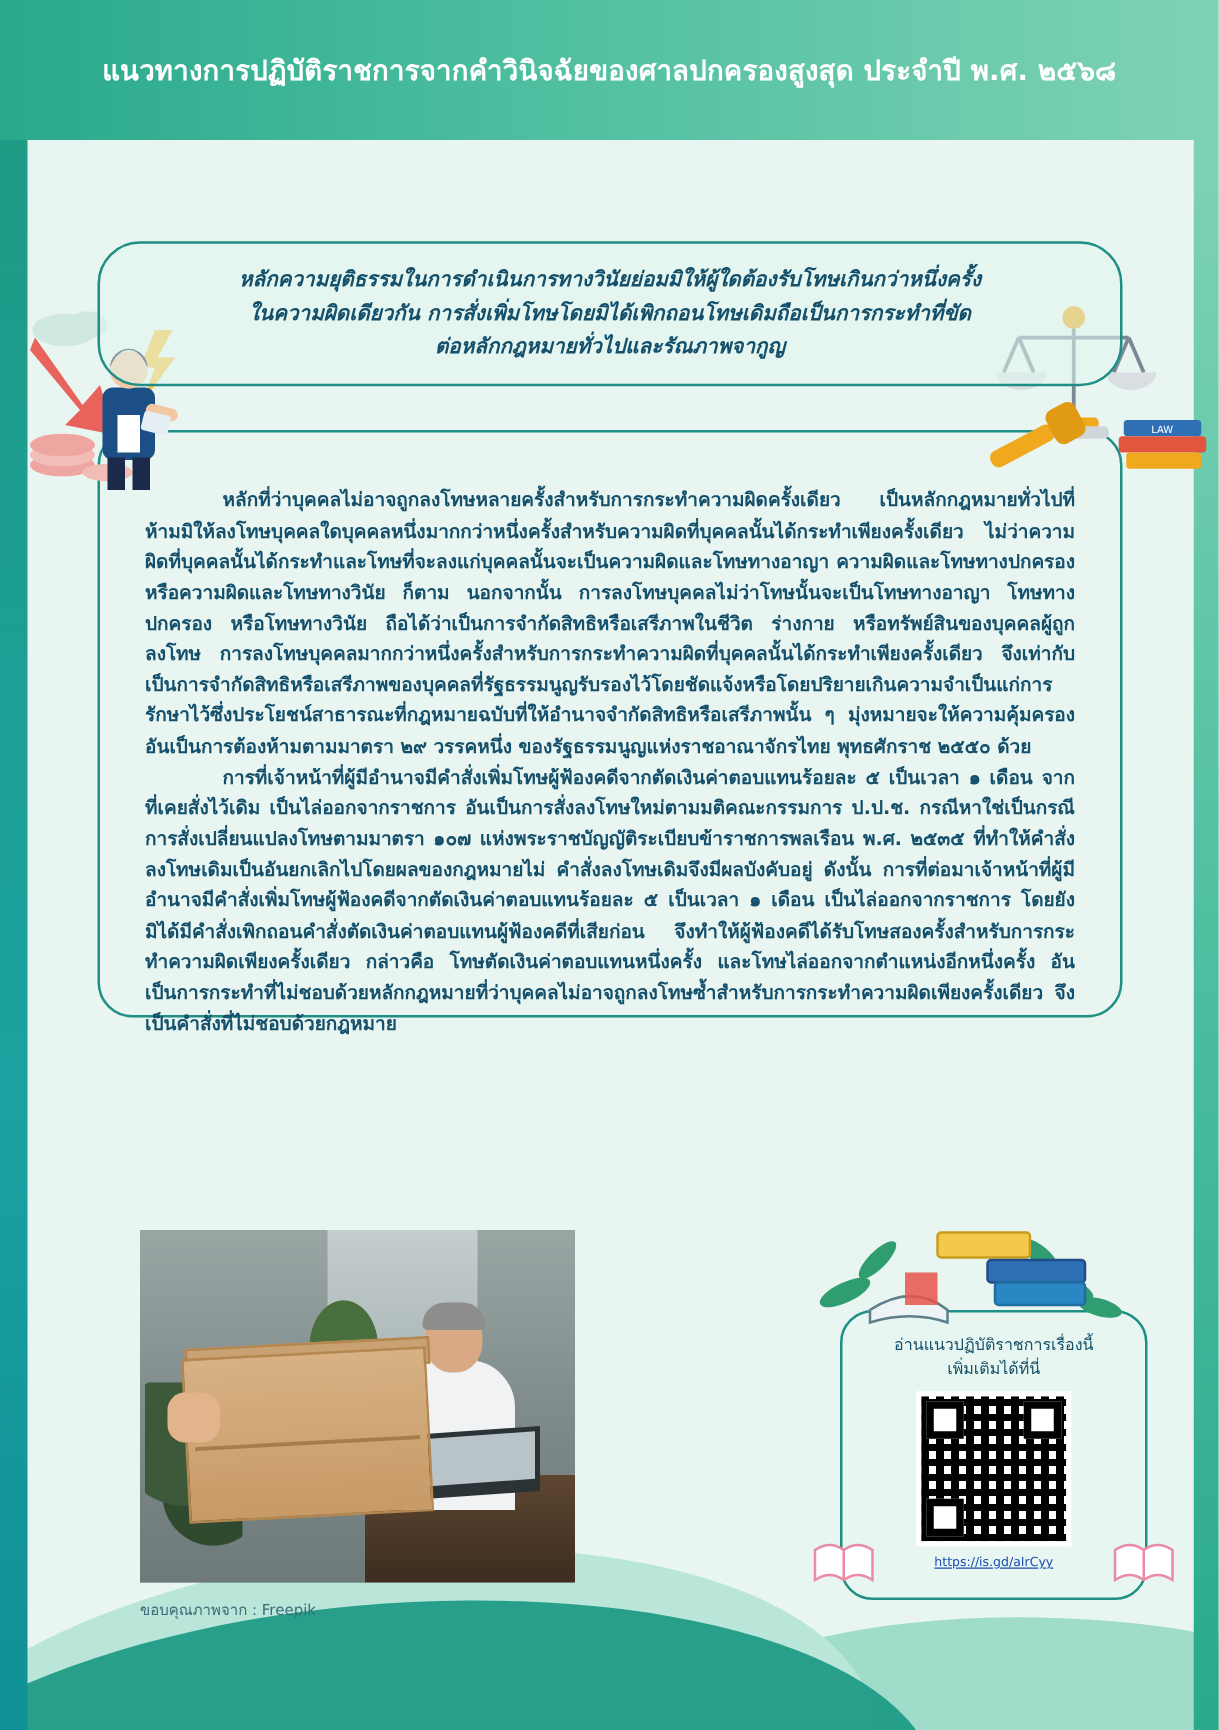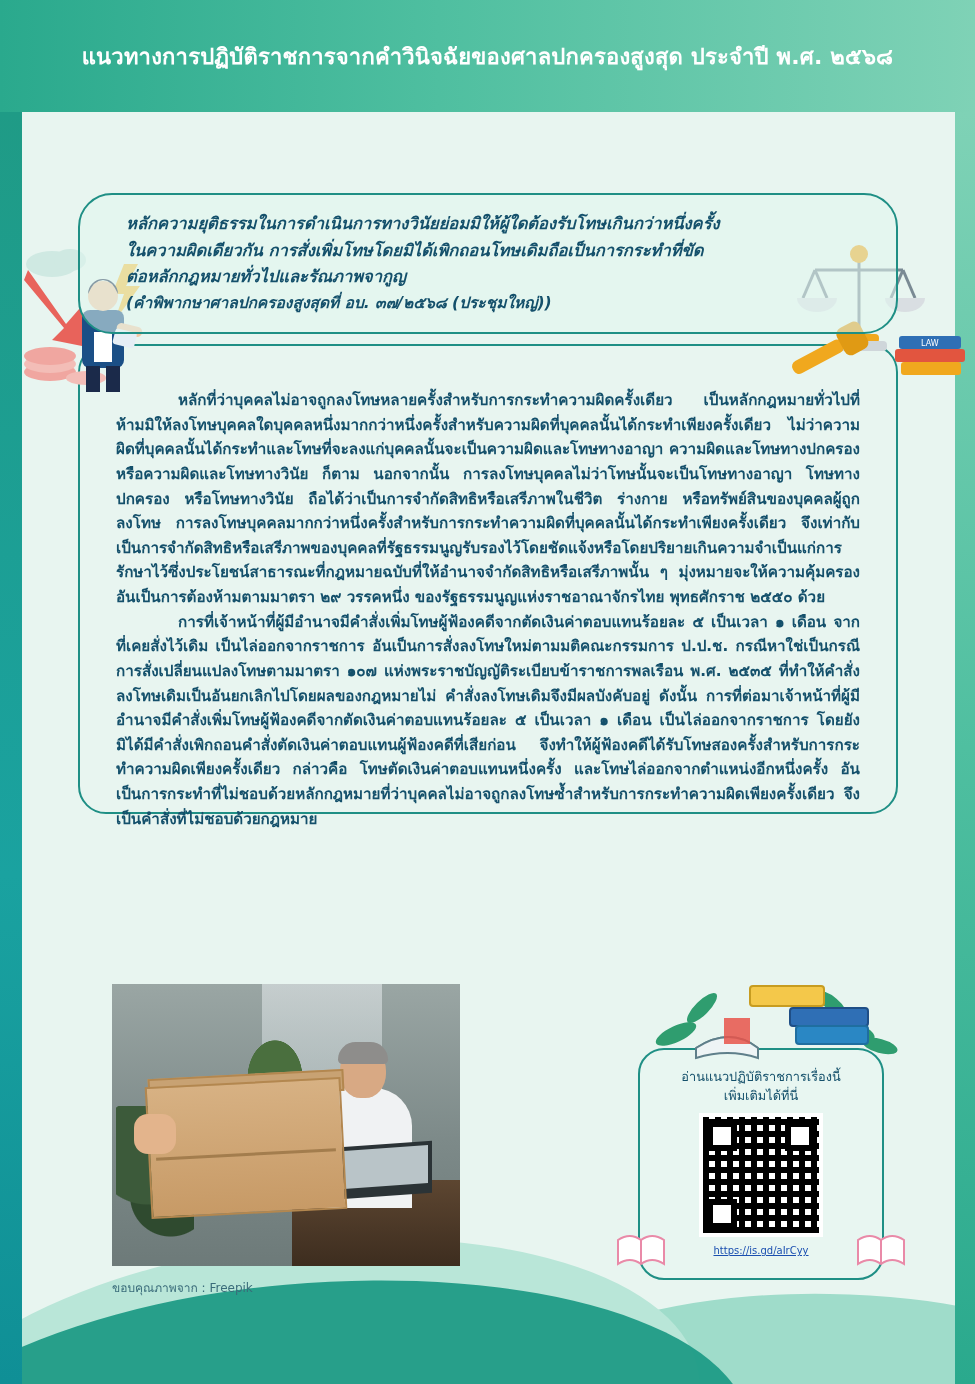--- a/index.html
+++ b/index.html
@@ -91,20 +91,21 @@
 
   
   #quote-card {
     position: absolute;
     left: 78px; top: 193px;
     width: 820px;
     border: 2px solid #1f8f85;
     border-radius: 34px;
     background: rgba(224,245,238,0.55);
     padding: 16px 46px 16px 46px;
+    text-align: center;
     z-index: 6;
   }
   .quote-line {
     font-size: 16.5px;
     font-style: italic;
     font-weight: bold;
     color: #14506b;
     line-height: 1.62;
     white-space: nowrap;
   }
@@ -243,21 +244,21 @@
     position: absolute;
     left: 112px; top: 1278px;
     font-size: 12px;
     color: #3a6c7a;
     z-index: 7;
   }
 
   
   #qr-card {
     position: absolute;
-    left: 638px; top: 1048px;
+    left: 672px; top: 1048px;
     width: 246px; height: 232px;
     border: 2px solid #1f8f85;
     border-radius: 26px;
     background: rgba(232,247,241,0.7);
     z-index: 6;
     text-align: center;
     padding-top: 18px;
   }
   .qr-caption {
     font-size: 12.8px;
@@ -379,21 +380,20 @@
       <rect x="126" y="109" width="70" height="13" rx="3" fill="#e2553f"></rect>
       <rect x="132" y="122" width="60" height="13" rx="3" fill="#f0a81e"></rect>
       <text x="152" y="106" font-size="8" fill="#ffffff" font-family="DejaVu Sans, sans-serif">LAW</text>
     </svg>
   </div>
 
   <div id="quote-card">
     <div class="quote-line">หลักความยุติธรรมในการดำเนินการทางวินัยย่อมมิให้ผู้ใดต้องรับโทษเกินกว่าหนึ่งครั้ง</div>
     <div class="quote-line">ในความผิดเดียวกัน การสั่งเพิ่มโทษโดยมิได้เพิกถอนโทษเดิมถือเป็นการกระทำที่ขัด</div>
     <div class="quote-line">ต่อหลักกฎหมายทั่วไปและรัณภาพจากูญ</div>
-    <div class="quote-line small">(คำพิพากษาศาลปกครองสูงสุดที่ อบ. ๓๗/๒๕๖๘ (ประชุมใหญ่))</div>
   </div>
 
   <div id="body-panel">
     <div id="body-text">
       <p>หลักที่ว่าบุคคลไม่อาจถูกลงโทษหลายครั้งสำหรับการกระทำความผิดครั้งเดียว เป็นหลักกฎหมายทั่วไปที่ห้ามมิให้ลงโทษบุคคลใดบุคคลหนึ่งมากกว่าหนึ่งครั้งสำหรับความผิดที่บุคคลนั้นได้กระทำเพียงครั้งเดียว ไม่ว่าความผิดที่บุคคลนั้นได้กระทำและโทษที่จะลงแก่บุคคลนั้นจะเป็นความผิดและโทษทางอาญา ความผิดและโทษทางปกครอง หรือความผิดและโทษทางวินัย ก็ตาม นอกจากนั้น การลงโทษบุคคลไม่ว่าโทษนั้นจะเป็นโทษทางอาญา โทษทางปกครอง หรือโทษทางวินัย ถือได้ว่าเป็นการจำกัดสิทธิหรือเสรีภาพในชีวิต ร่างกาย หรือทรัพย์สินของบุคคลผู้ถูกลงโทษ การลงโทษบุคคลมากกว่าหนึ่งครั้งสำหรับการกระทำความผิดที่บุคคลนั้นได้กระทำเพียงครั้งเดียว จึงเท่ากับเป็นการจำกัดสิทธิหรือเสรีภาพของบุคคลที่รัฐธรรมนูญรับรองไว้โดยชัดแจ้งหรือโดยปริยายเกินความจำเป็นแก่การรักษาไว้ซึ่งประโยชน์สาธารณะที่กฎหมายฉบับที่ให้อำนาจจำกัดสิทธิหรือเสรีภาพนั้น ๆ มุ่งหมายจะให้ความคุ้มครอง อันเป็นการต้องห้ามตามมาตรา ๒๙ วรรคหนึ่ง ของรัฐธรรมนูญแห่งราชอาณาจักรไทย พุทธศักราช ๒๕๕๐ ด้วย</p>
       <p>การที่เจ้าหน้าที่ผู้มีอำนาจมีคำสั่งเพิ่มโทษผู้ฟ้องคดีจากตัดเงินค่าตอบแทนร้อยละ ๕ เป็นเวลา ๑ เดือน จากที่เคยสั่งไว้เดิม เป็นไล่ออกจากราชการ อันเป็นการสั่งลงโทษใหม่ตามมติคณะกรรมการ ป.ป.ช. กรณีหาใช่เป็นกรณีการสั่งเปลี่ยนแปลงโทษตามมาตรา ๑๐๗ แห่งพระราชบัญญัติระเบียบข้าราชการพลเรือน พ.ศ. ๒๕๓๕ ที่ทำให้คำสั่งลงโทษเดิมเป็นอันยกเลิกไปโดยผลของกฎหมายไม่ คำสั่งลงโทษเดิมจึงมีผลบังคับอยู่ ดังนั้น การที่ต่อมาเจ้าหน้าที่ผู้มีอำนาจมีคำสั่งเพิ่มโทษผู้ฟ้องคดีจากตัดเงินค่าตอบแทนร้อยละ ๕ เป็นเวลา ๑ เดือน เป็นไล่ออกจากราชการ โดยยังมิได้มีคำสั่งเพิกถอนคำสั่งตัดเงินค่าตอบแทนผู้ฟ้องคดีที่เสียก่อน จึงทำให้ผู้ฟ้องคดีได้รับโทษสองครั้งสำหรับการกระทำความผิดเพียงครั้งเดียว กล่าวคือ โทษตัดเงินค่าตอบแทนหนึ่งครั้ง และโทษไล่ออกจากตำแหน่งอีกหนึ่งครั้ง อันเป็นการกระทำที่ไม่ชอบด้วยหลักกฎหมายที่ว่าบุคคลไม่อาจถูกลงโทษซ้ำสำหรับการกระทำความผิดเพียงครั้งเดียว จึงเป็นคำสั่งที่ไม่ชอบด้วยกฎหมาย</p>
     </div>
   </div>
 
   <div id="photo-frame">

